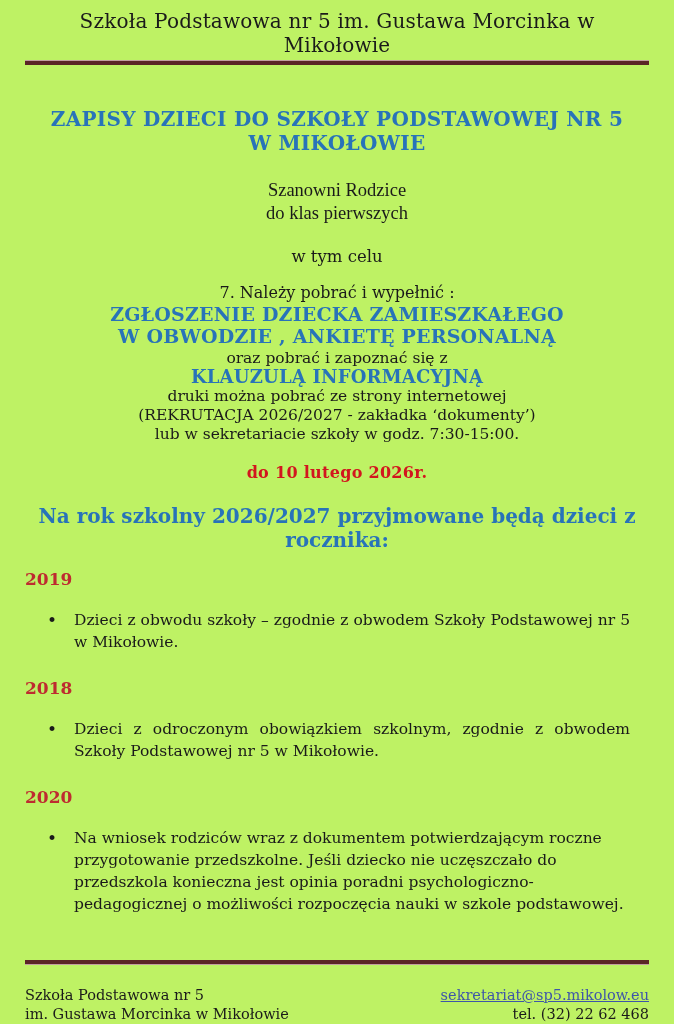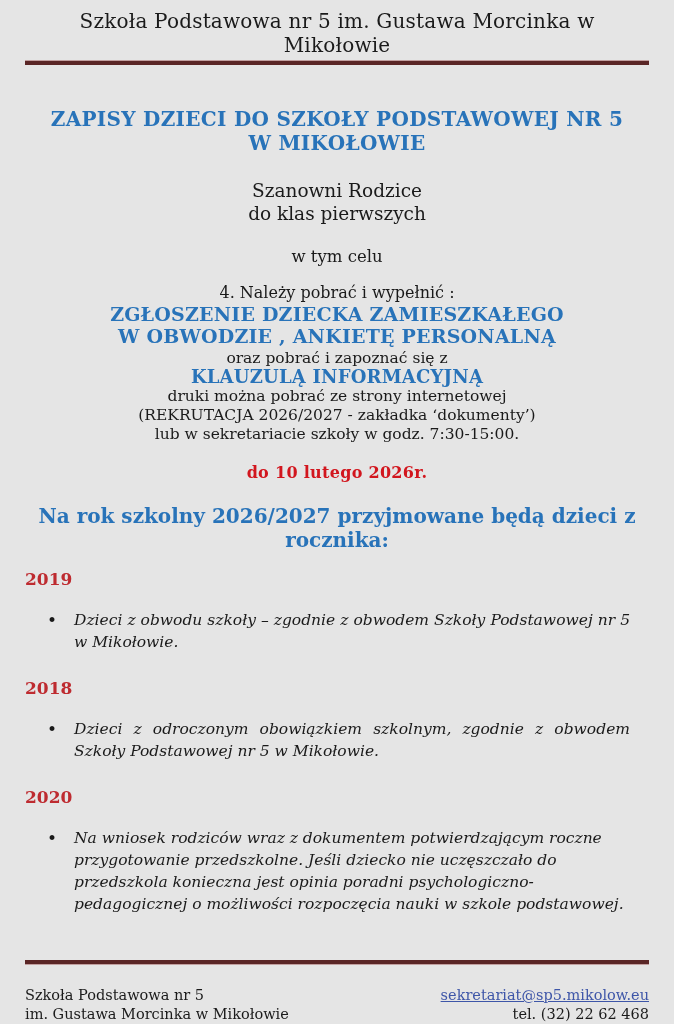--- a/index.html
+++ b/index.html
@@ -1,50 +1,50 @@
 <!DOCTYPE html>
 <html><head>
 <meta charset="utf-8">
 <style>
   * { margin:0; padding:0; box-sizing:border-box; }
   html,body { background:#ffffff; }
   .page {
-    width:674px; height:1024px; margin:0 auto; background:#e5e5e5;
+    width:674px; height:1024px; margin:0 auto; background:#bef264;
     font-family:"DejaVu Serif", serif; color:#1a1a1a;
     position:relative; overflow:hidden;
   }
   .inner { padding:0 25px; }
 
   .header-title { text-align:center; font-size:20px; padding-top:9px; letter-spacing:0.2px; }
   .rule-thin-thick { margin-top:3px; height:3px; border-top:1px solid #c2a0a0; border-bottom:4px solid #5a2626; }
   .rule-thick-thin { margin-top:45px; height:3px; border-top:4px solid #5a2626; border-bottom:1px solid #c2a0a0; }
 
   .title { margin-top:42px; text-align:center; color:#2873B9; font-weight:bold; font-size:20px; line-height:24px; letter-spacing:0.3px; }
-  .greeting-block { margin-top:24px; text-align:center; font-size:18.5px; line-height:23px; }
+  .greeting-block { margin-top:24px; text-align:center; font-size:18.5px; line-height:23px;font-family:Liberation Serif, serif; }
   .purpose { margin-top:22px; text-align:center; font-size:16.5px; }
 
   .step1 { margin-top:17px; text-align:center; }
   .step-lead { font-size:16px; line-height:20px; }
   .doc-name { color:#2873B9; font-weight:bold; font-size:19px; line-height:22px; letter-spacing:0.2px; }
   .and-text { font-size:15.5px; line-height:18px; margin-top:2px; }
   .clause-name { color:#2873B9; font-weight:bold; font-size:18px; line-height:20px; letter-spacing:0.2px; }
   .note-line { font-size:15.5px; line-height:19px; }
 
   .step2 { margin-top:13px; text-align:center; }
   .step2 .step-lead { font-size:16.5px; }
   .deadline { color:#D2161E; font-weight:bold; font-size:16px; line-height:24px; margin-top:17px; letter-spacing:0.3px; }
 
   .cohorts-heading { margin-top:19px; text-align:center; color:#2873B9; font-weight:bold; font-size:20px; }
 
   .year-label { color:#BE2B30; font-weight:bold; font-size:17px; margin-top:25px; }
   .y-first { margin-top:17px; }
   .bullet-item { display:flex; margin-top:20px; padding-left:22px; font-size:15.5px; line-height:22px; }
   .bullet-marker { width:27px; flex:0 0 27px; }
   .bullet-marker::before { content:"\2022"; font-size:17px; }
-  .bullet-text { width:556px;font-style:italic; }
+  .bullet-text { width:556px; }
   .justify { text-align:justify; }
 
   .footer { display:flex; justify-content:space-between; margin-top:21px; font-size:14.5px; line-height:18.5px; }
   .footer-right { text-align:right; }
   a.link { color:#3E56A8; text-decoration:underline; cursor:pointer; }
 </style>
 </head>
 <body>
 
 <div class="page">
@@ -59,21 +59,21 @@
     </div>
 
     <div class="greeting-block">
       <div>Szanowni Rodzice</div>
       <div>do klas pierwszych</div>
     </div>
 
     <div class="purpose">w tym celu</div>
 
     <div class="step1">
-      <div class="step-lead">4.   Należy pobrać i wypełnić :</div>
+      <div class="step-lead">7.   Należy pobrać i wypełnić :</div>
       <div class="doc-name">ZGŁOSZENIE  DZIECKA ZAMIESZKAŁEGO</div>
       <div class="doc-name">W OBWODZIE , ANKIETĘ PERSONALNĄ</div>
       <div class="and-text">oraz pobrać i zapoznać się z</div>
       <div class="clause-name">KLAUZULĄ INFORMACYJNĄ</div>
       <div class="note-line">druki można pobrać ze strony internetowej</div>
       <div class="note-line">(REKRUTACJA 2026/2027 - zakładka ‘dokumenty’)</div>
       <div class="note-line">lub w sekretariacie szkoły w godz. 7:30-15:00.</div>
     </div>
 
     <div class="step2">

